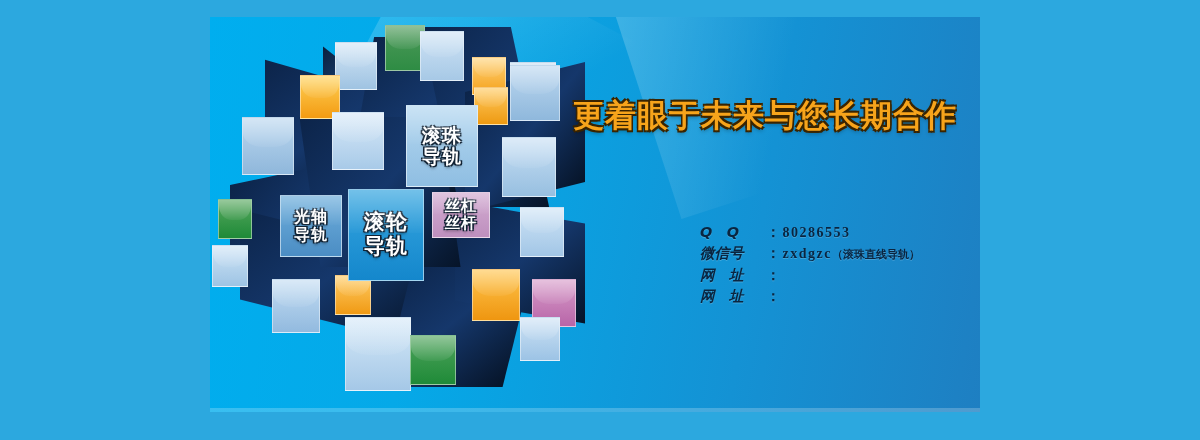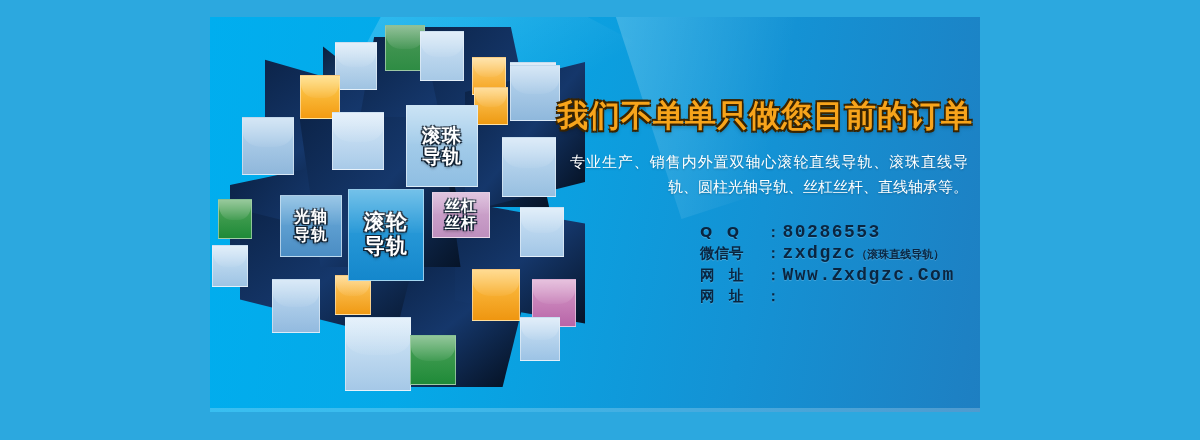--- a/index.html
+++ b/index.html
@@ -98,23 +98,23 @@
     text-shadow:0 1px 2px rgba(0,0,0,.25);
   }
 
   .contacts{position:absolute;left:150px;top:205px;width:290px;}
   .crow{
     display:flex;align-items:baseline;
     color:#0A2540;font-weight:bold;font-size:14.5px;line-height:21px;
     white-space:nowrap;
     text-shadow:0 1px 0 rgba(255,255,255,.18);
   }
-  .ckey{width:66px;display:inline-block;letter-spacing:0;}
+  .ckey{width:66px;display:inline-block;letter-spacing:0;font-style:italic;}
   .csep{margin:0 2px 0 0;}
-  .cval{font-family:Liberation Mono, monospace;letter-spacing:1.5px;font-size:18px;}
+  .cval{font-family:Liberation Serif, serif;letter-spacing:1.5px;font-size:14px;}
   .cnote{font-size:11px;letter-spacing:0;}
 
   .phone{
     position:absolute;left:0;top:305px;width:430px;text-align:center;
     color:#E8231F;font-weight:bold;font-size:23px;white-space:nowrap;
     text-shadow:0 1px 2px rgba(0,0,0,.2);
   }
   .phone .num{
     font-family:"DejaVu Serif","Liberation Serif",serif;
     font-size:25px;letter-spacing:0.5px;
@@ -235,43 +235,41 @@
       <div class="txt" style="font-size:15px;">
         <div>丝杠</div>
         <div>丝杆</div>
       </div>
     </div>
 
   </div>
 
   <div id="content">
 
-    <div class="headline l2">我们不单单只做您目前的订单</div>
-
-    <div class="blurb">专业生产、销售内外置双轴心滚轮直线导轨、滚珠直线导轨、圆柱光轴导轨、丝杠丝杆、直线轴承等。</div>
+    <div class="headline l2">更着眼于未来与您长期合作</div>
+
 
     <div class="contacts">
 
       <div class="crow">
         <span class="ckey">Q　Q</span>
         <span class="csep">：</span>
         <span class="cval">80286553</span>
       </div>
 
       <div class="crow">
         <span class="ckey">微信号</span>
         <span class="csep">：</span>
         <span class="cval">zxdgzc</span>
         <span class="cnote">（滚珠直线导轨）</span>
       </div>
 
       <div class="crow">
         <span class="ckey">网　址</span>
         <span class="csep">：</span>
-        <span class="cval">Www.Zxdgzc.Com</span>
       </div>
 
       <div class="crow">
         <span class="ckey">网　址</span>
         <span class="csep">：</span>
       </div>
 
     </div>
 
 

